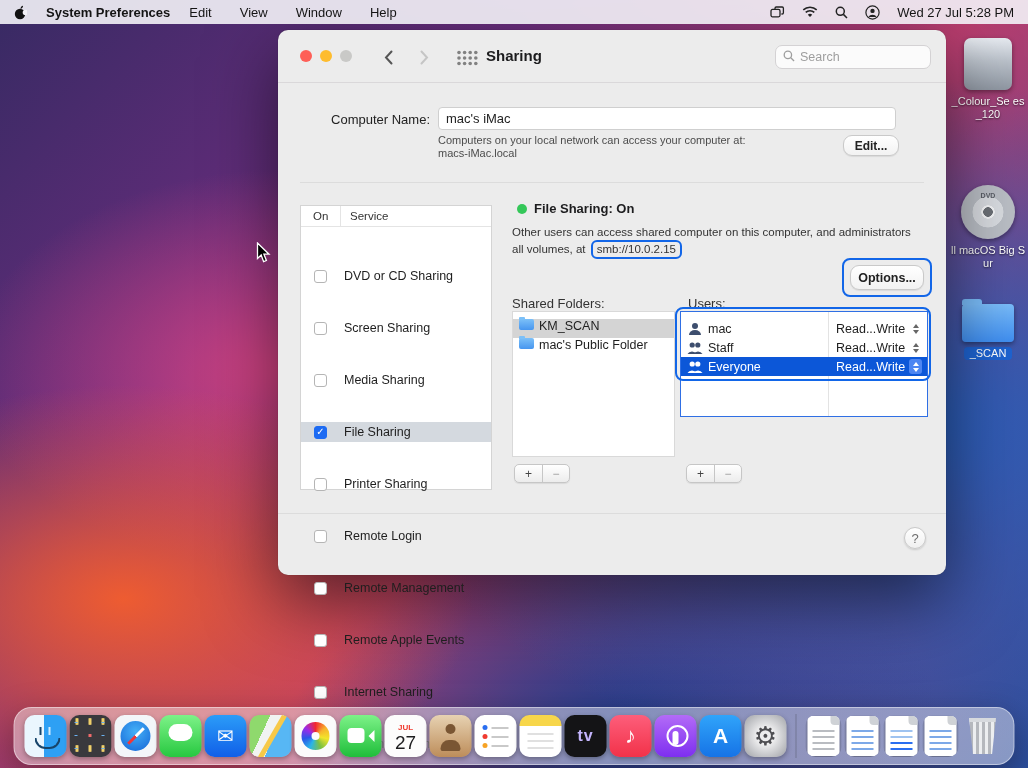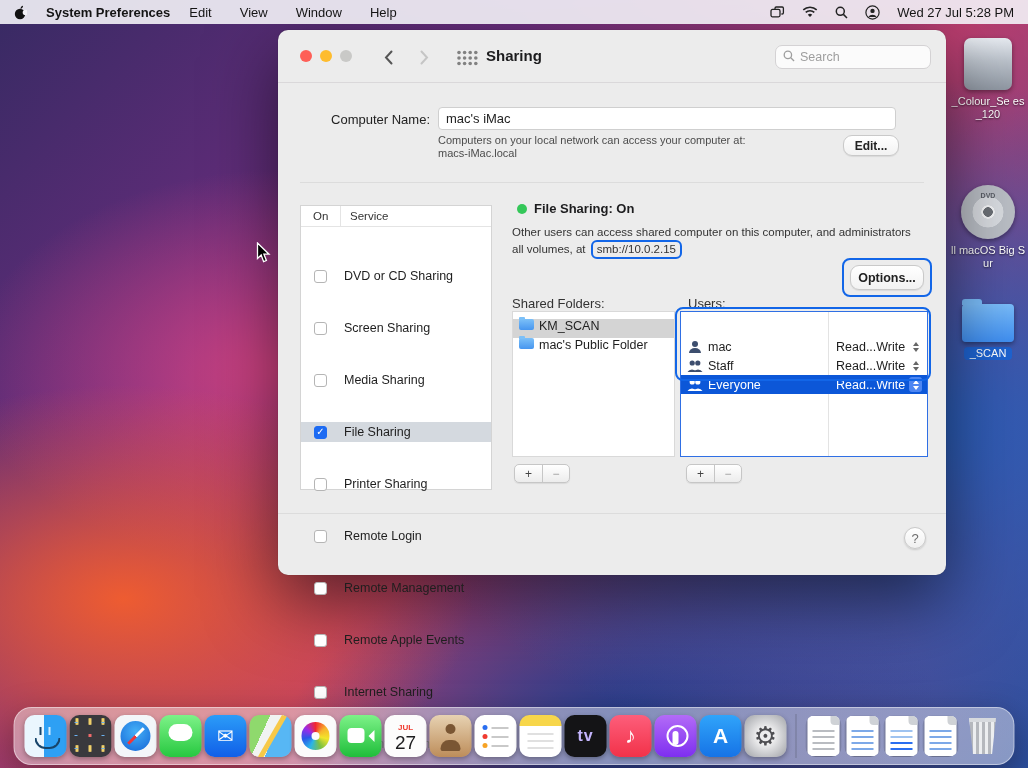--- a/index.html
+++ b/index.html
@@ -80,21 +80,21 @@
   .smb-box{display:inline-block;border:2px solid #1266e8;border-radius:6px;padding:0 4px;margin-left:2px;}
   .options-annot{position:absolute;left:564px;top:228px;width:90px;height:39px;border:2px solid #1266e8;border-radius:8px;pointer-events:none;}
   .options-btn{position:absolute;left:572px;top:235px;width:74px;height:25px;font-size:12.5px;}
   .pane-label{position:absolute;top:266px;font-size:13px;color:#333;}
   .lbl-folders{left:234px;} .lbl-users{left:410px;}
   .folders-list{position:absolute;left:234px;top:281px;width:163px;height:146px;background:#fff;border:1px solid #d9d9d9;padding-top:7px;}
   .folder-row{height:19px;display:flex;align-items:flex-start;padding-left:6px;font-size:12.5px;color:#1e1e1e;gap:5px;}
   .folder-row.selected{background:#d4d4d4;}
   .f-icon{width:15px;height:11px;border-radius:2px;background:linear-gradient(#7cc0f8,#4796ef);position:relative;flex:none;}
   .f-icon::before{content:"";position:absolute;top:-2px;left:0;width:6px;height:3px;border-radius:1px 1px 0 0;background:#7cc0f8;}
-  .users-list{position:absolute;left:402px;top:281px;width:248px;height:146px;background:#fff;border:1.5px solid #2f6fe4;padding-top:25px;}
+  .users-list{position:absolute;left:402px;top:281px;width:248px;height:106px;background:#fff;border:1.5px solid #2f6fe4;padding-top:7px;}
   .users-col-divider{position:absolute;left:147px;top:0;bottom:0;width:1px;background:#e3e3e3;z-index:0;}
   .user-row{position:relative;z-index:1;height:19px;display:flex;align-items:center;padding-left:6px;font-size:12.5px;color:#1e1e1e;}
   .user-row.selected{background:#0c57d8;color:#fff;}
   .u-icon{width:16px;height:14px;margin-right:5px;flex:none;}
   .u-icon g{fill:#3d4e6e;}
   .user-row.selected .u-icon g{fill:#fff;}
   .g-single,.g-double{display:none;}
   .type-user .g-single{display:block;}
   .type-group .g-double,.type-everyone .g-double{display:block;}
   .u-name{width:119px;overflow:hidden;white-space:nowrap;}

